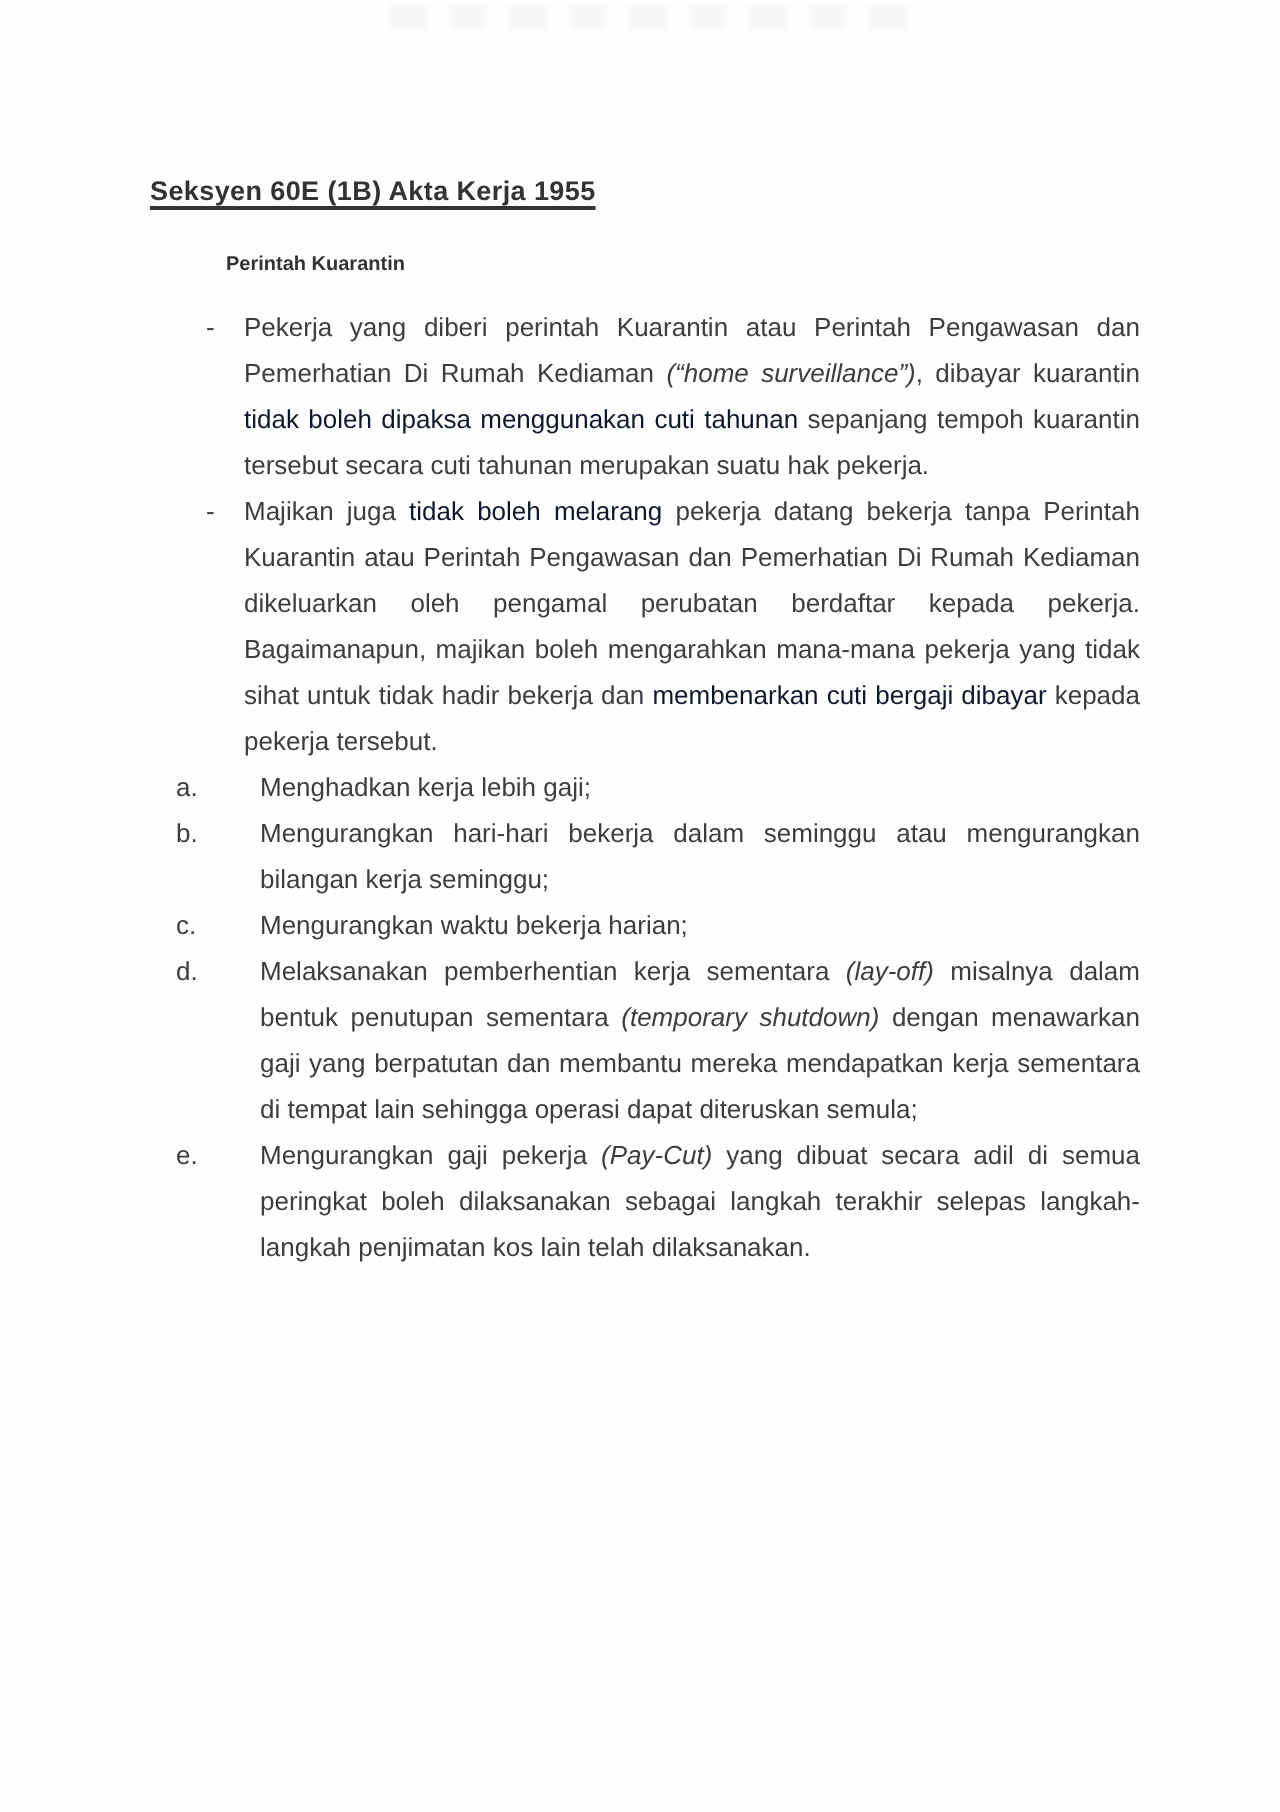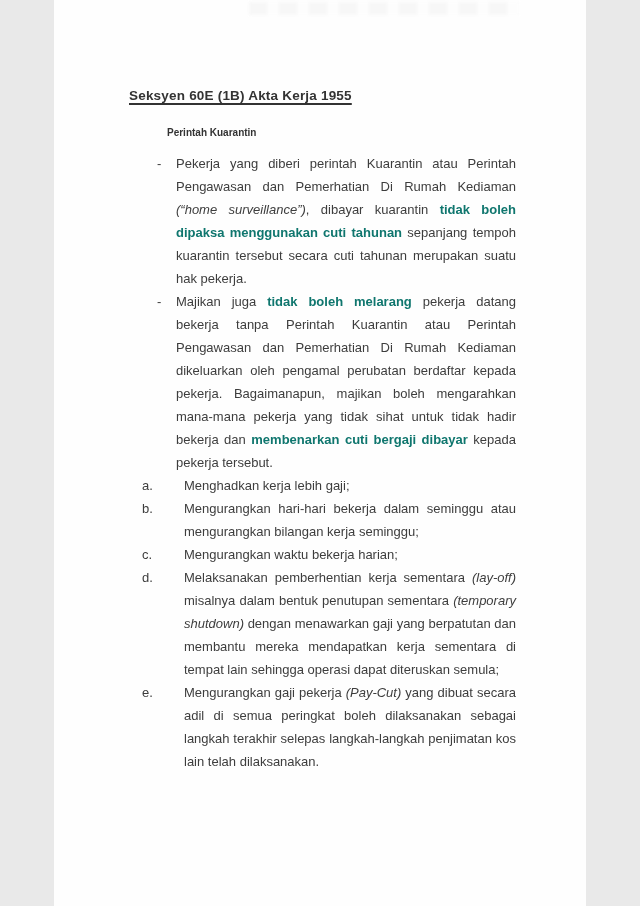--- a/index.html
+++ b/index.html
@@ -1,18 +1,18 @@
 <!DOCTYPE html>
 <html><head>
 <meta charset="utf-8">
 <style>
   html, body { margin: 0; padding: 0; background: #e9e9e9; }
   .page {
     position: relative;
-    width: 532px;
+    width: 640px;
     height: 906px;
     margin: 0 auto;
     background: #fefefe;
     font-family: "Liberation Sans", sans-serif;
     font-size: 13px;
     line-height: 23px;
     color: #3d3d3d;
     overflow: hidden;
   }
   
@@ -48,21 +48,21 @@
   }
   .bullets { margin-top: 8px; }
   .bullet { display: flex; margin-left: 28px; }
   .bullet-marker { flex: 0 0 19px; color: #3d3d3d; }
   .bullet-text { margin: 0; flex: 1; text-align: justify; }
   .intro { margin: 14px 0 0 0; text-align: justify; }
   .letters { margin-top: 0; }
   .item { display: flex; margin-left: 13px; }
   .item-marker { flex: 0 0 42px; }
   .item-text { margin: 0; flex: 1; text-align: justify; }
-  .b { font-weight: 700; color: #0f766e; }
+  .b { font-weight: 400; color: #0f172a; }
   .i { font-style: italic; }
 </style>
 </head>
 <body>
 
 <div class="page">
   <div class="scan-artifact"></div>
 
   <div class="content">
 

